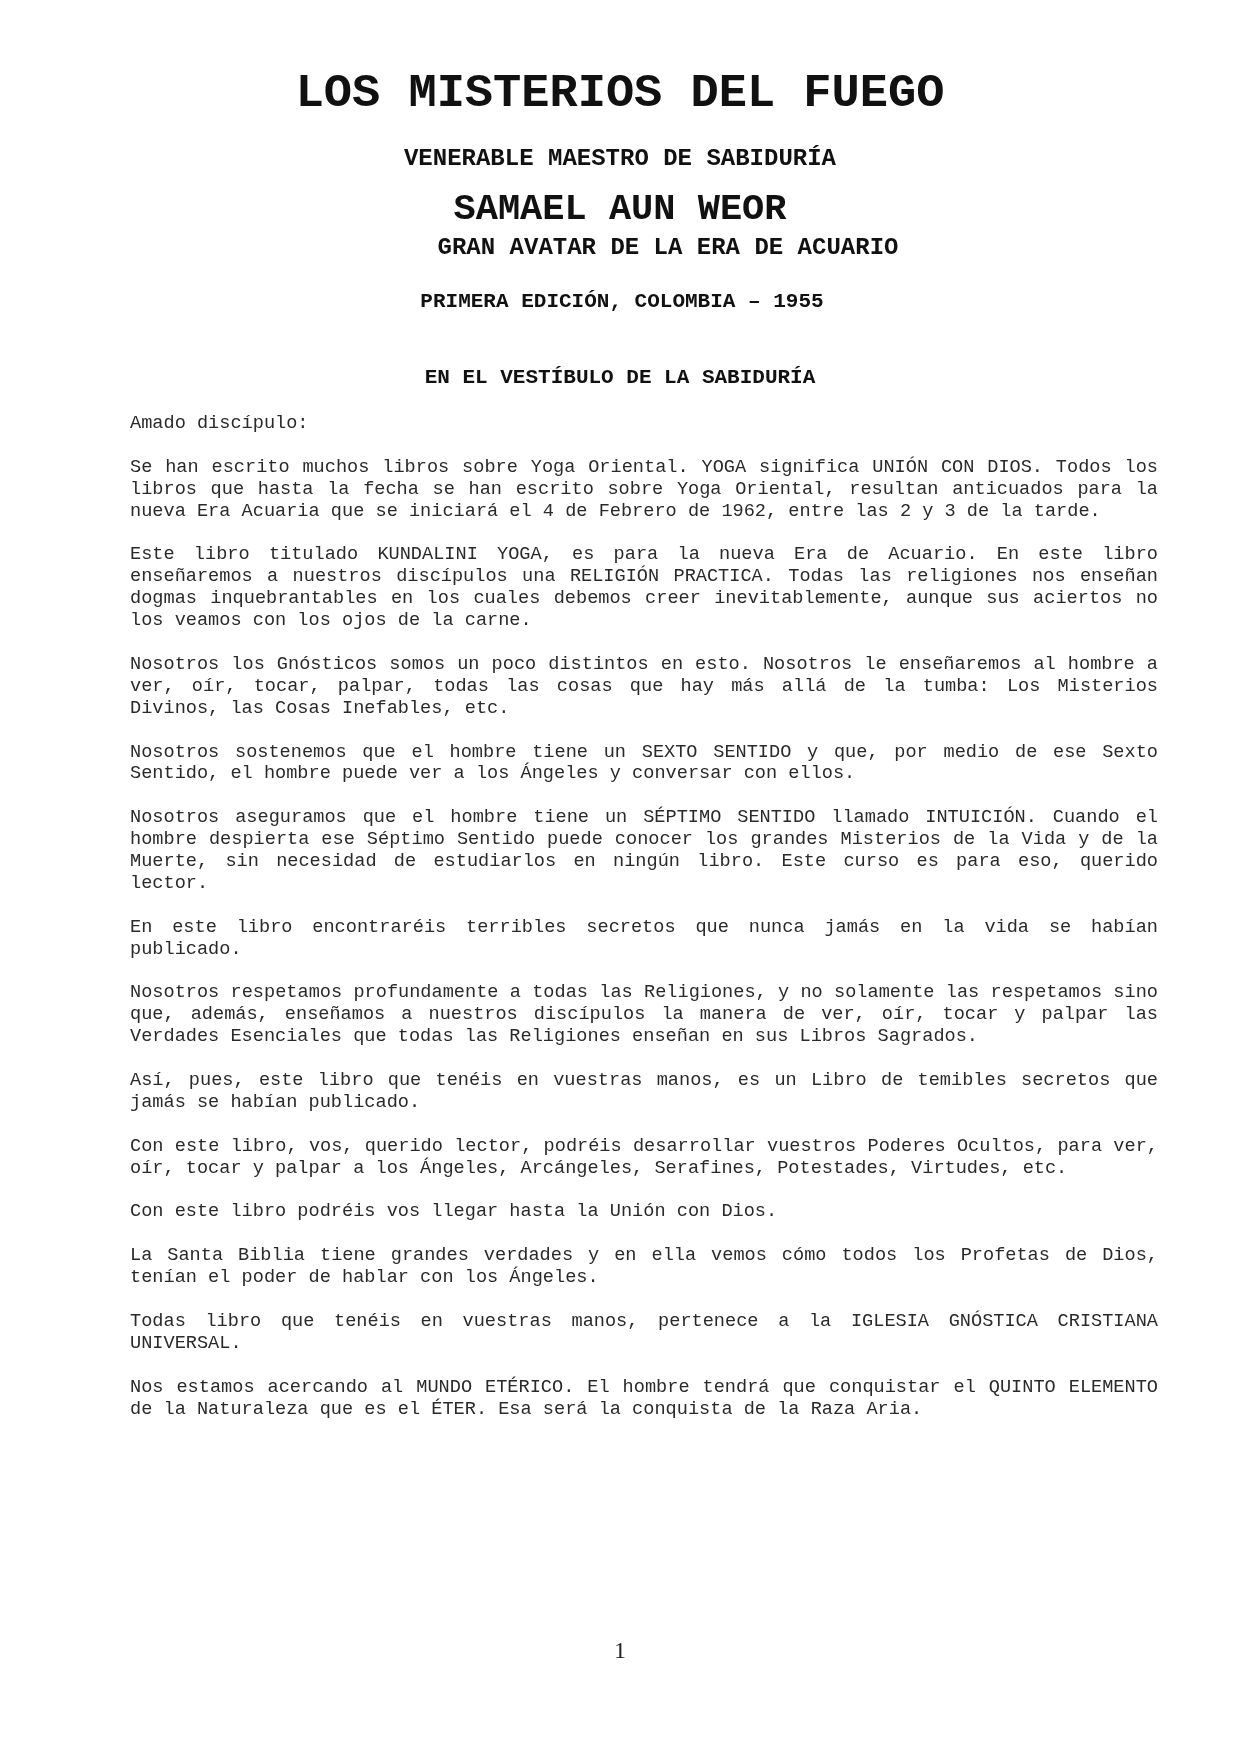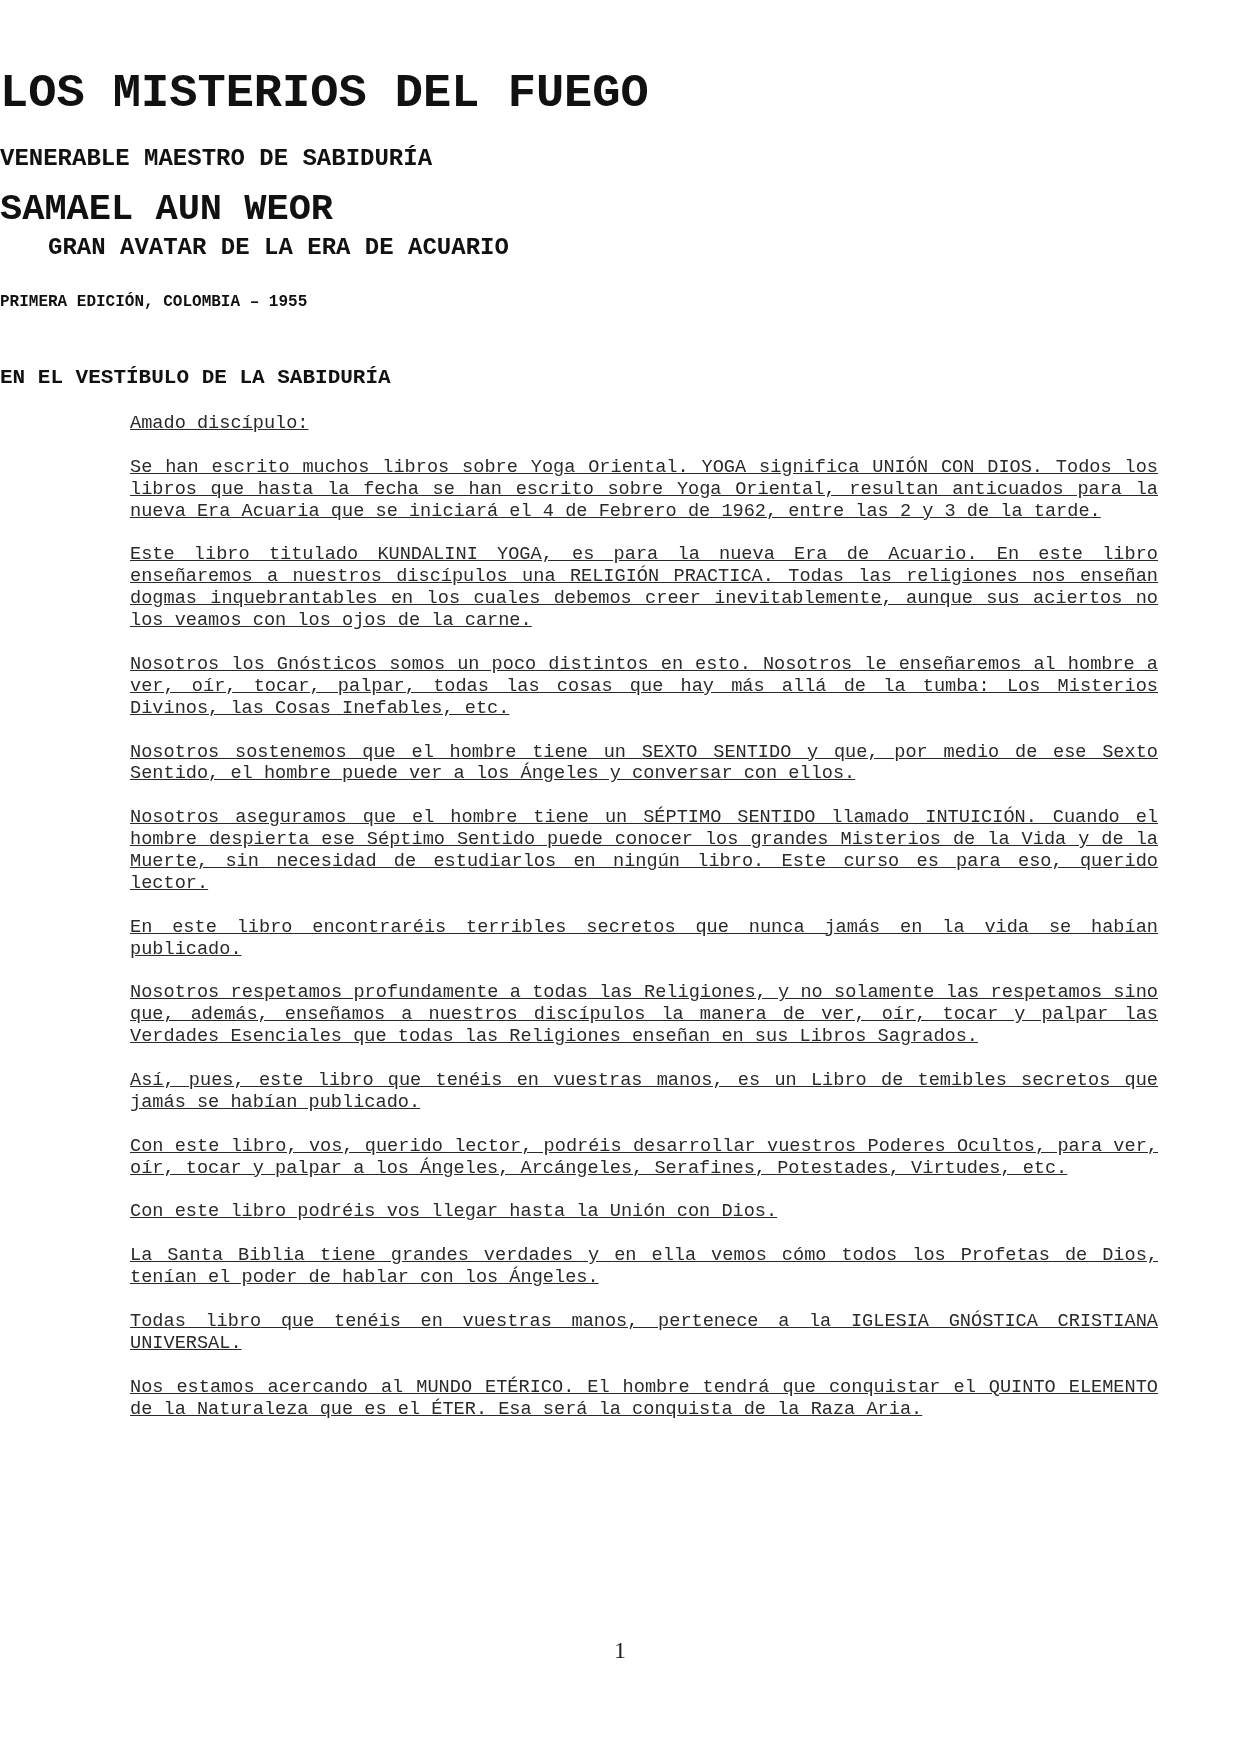--- a/index.html
+++ b/index.html
@@ -1,28 +1,28 @@
 <!DOCTYPE html>
 <html><head>
 <meta charset="utf-8">
 <style>
   html, body { margin: 0; padding: 0; background: #ffffff; }
   body { width: 1240px; height: 1754px; position: relative; overflow: hidden; color: #1a1a1a; }
   .page { position: absolute; left: 0; top: 0; width: 1240px; height: 1754px; background: #fff; }
-  .center { font-family: "Liberation Mono", "DejaVu Sans Mono", monospace; font-weight: bold; color: #111; }
+  .center { text-align: center; font-family: "Liberation Mono", "DejaVu Sans Mono", monospace; font-weight: bold; color: #111; }
   .title { position: absolute; left: 0; width: 1240px; top: 66px; font-size: 47px; letter-spacing: 0px; line-height: 56px; }
   .subtitle { position: absolute; left: 0; width: 1240px; top: 144px; font-size: 24px; line-height: 30px; }
   .author { position: absolute; left: 0; width: 1240px; top: 187px; font-size: 37px; line-height: 44px; }
   .avatar { position: absolute; left: 0; width: 1240px; top: 233px; font-size: 24px; line-height: 30px; padding-left: 48px; }
-  .edition { position: absolute; left: 0; width: 1220px; top: 287px; font-size: 16px; line-height: 30px; }
+  .edition { position: absolute; left: 12px; width: 1220px; top: 287px; font-size: 21px; line-height: 30px; }
   .section { position: absolute; left: 0; width: 1240px; top: 364px; font-size: 21px; line-height: 28px; }
   .body {
     position: absolute; left: 130px; top: 413px; width: 1028px;
     font-family: "Liberation Mono", "DejaVu Sans Mono", monospace;
-    font-size: 18.6px; line-height: 21.9px; color: #2a2a2a; text-decoration: underline;
+    font-size: 18.6px; line-height: 21.9px; color: #2a2a2a;
   }
   .body p { margin: 0 0 21.9px 0; text-align: justify; text-align-last: left; }
   .body p.single { text-align: left; }
   .page-number {
     position: absolute; left: 0; width: 1240px; top: 1637px; text-align: center;
     font-family: "Liberation Serif", "DejaVu Serif", serif; font-size: 24px; color: #222;
   }
 </style>
 </head>
 <body>

